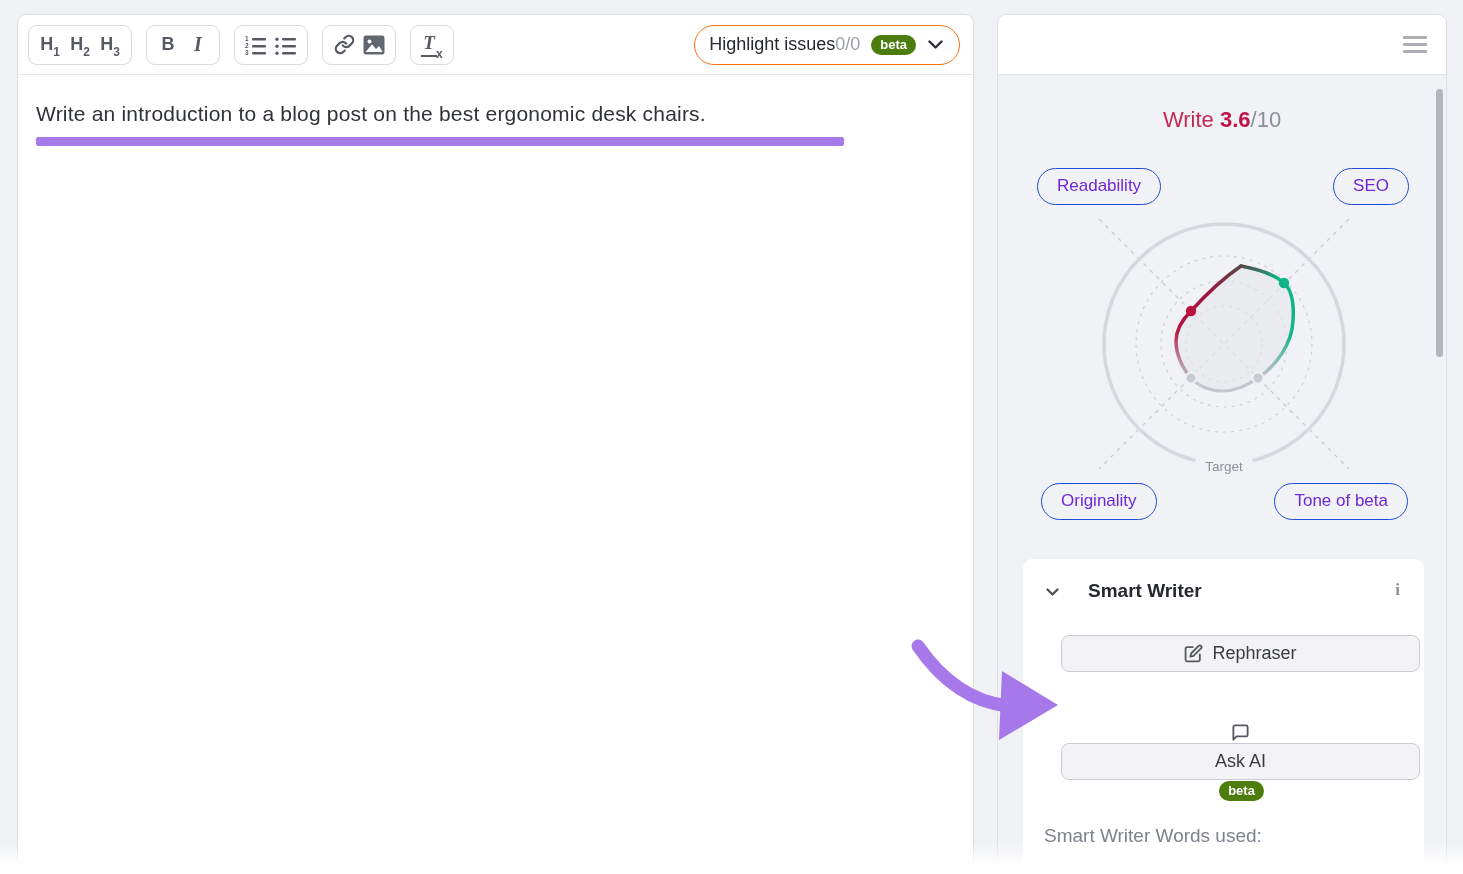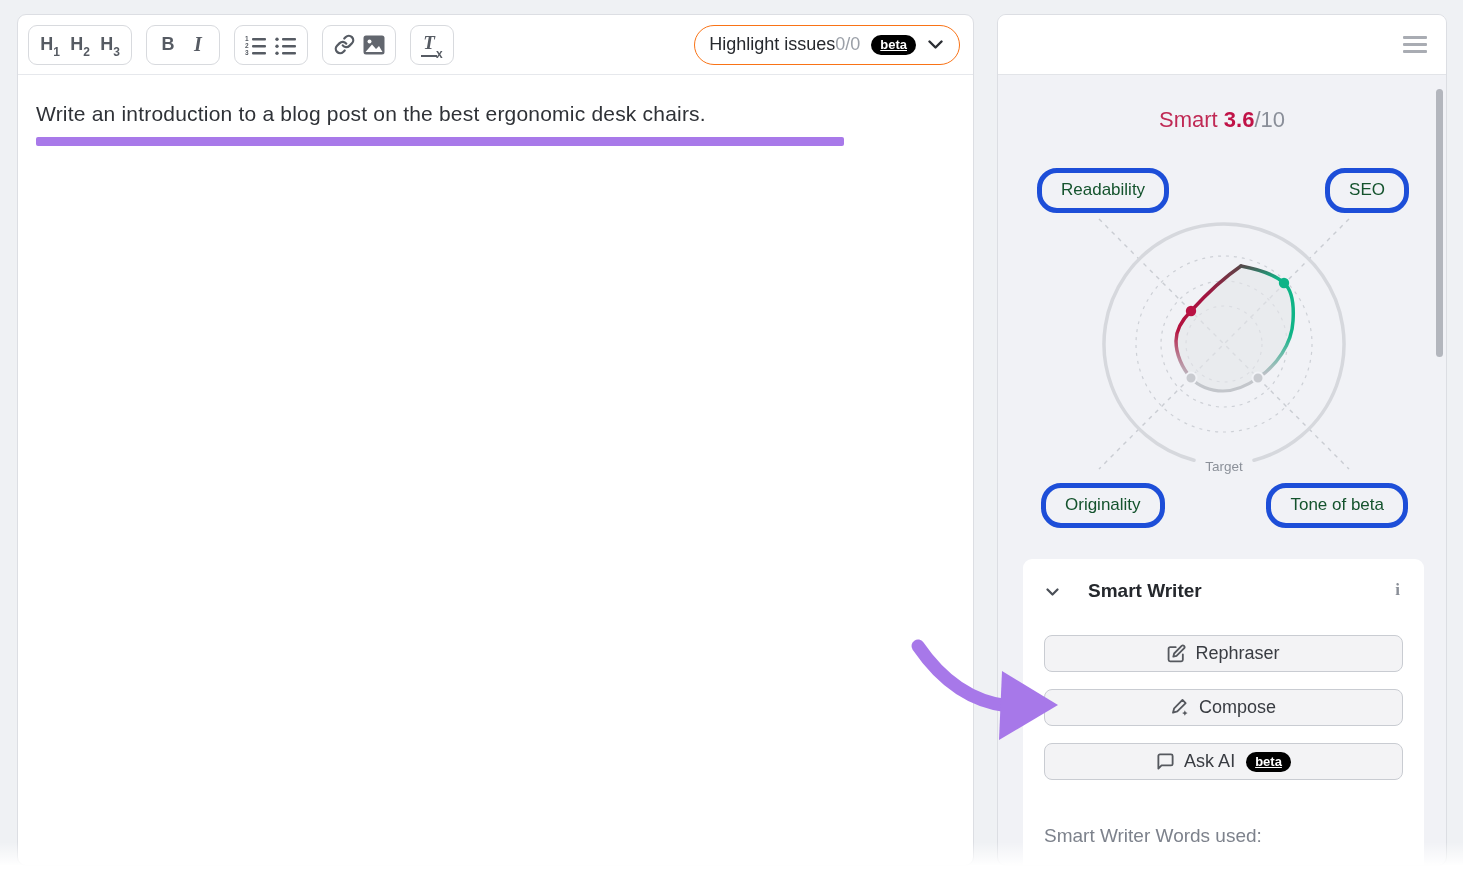--- a/index.html
+++ b/index.html
@@ -56,24 +56,24 @@
   .highlight-dd {
     margin-left: auto;
     display: flex; align-items: center;
     height: 40px; padding: 0 16px 0 14px;
     border: 1px solid #f97316; border-radius: 20px;
     background: #fff; cursor: pointer;
   }
   .highlight-dd .hd-label { font-size: 18px; color: #26292e; }
   .highlight-dd .hd-count { font-size: 18px; color: #9ba0a8; }
   .beta-pill {
-    background: #000000; color: #fff;
+    background: #4d7c0f; color: #fff;
     font-size: 13px; font-weight: bold;
     border-radius: 10px; padding: 3px 9px 4px 9px;
-    margin-left: 11px; line-height: 1; text-decoration: underline;
+    margin-left: 11px; line-height: 1;
   }
   .highlight-dd svg { margin-left: 12px; }
 
   .editor-body { padding: 27px 18px 0 18px; }
   .editor-text { font-size: 21px; color: #2f3237; letter-spacing: 0.2px; }
   .purple-bar {
     margin-top: 11px;
     width: 808px; height: 9px;
     background: #a879e9; border-radius: 2px;
   }
@@ -105,23 +105,23 @@
   .score-line {
     position: absolute; top: 92px; left: 0; width: 100%;
     text-align: center; font-size: 22px;
   }
   .score-rating { color: #c02a55; }
   .score-value  { color: #c01347; font-weight: bold; }
   .score-max    { color: #8a8f99; }
 
   .pill {
     position: absolute;
-    border: 5px solid #1d4ed8; border-radius: 20px;
+    border: 1px solid #1d4ed8; border-radius: 20px;
     padding: 7px 19px 8px 19px;
-    font-size: 17px; color: #14532d;
+    font-size: 17px; color: #6d28d9;
     background: transparent; cursor: pointer; white-space: nowrap;
   }
   .pill-readability { left: 39px; top: 153px; }
   .pill-seo         { right: 37px; top: 153px; }
   .pill-originality { left: 43px;  top: 468px; }
   .pill-tone        { right: 38px; top: 468px; }
 
   .gauge-svg { position: absolute; left: 56px; top: 159px; }
 
   .sw-card {
@@ -133,29 +133,29 @@
   .sw-title {
     position: absolute; left: 55px; top: 21px;
     font-size: 19px; font-weight: bold; color: #25282d; margin-left: 10px;
   }
   .sw-info {
     position: absolute; right: 24px; top: 21px;
     font-size: 17px; font-weight: bold; color: #8a8f98; cursor: pointer;
     font-family: "Liberation Serif", serif;
   }
   .sw-btn {
-    position: absolute; left: 21px; width: 359px; height: 37px;
+    position: absolute; left: 38px; width: 359px; height: 37px;
     background: #f3f3f5; border: 1px solid #c9ccd2; border-radius: 8px;
     display: flex; align-items: center; justify-content: center; gap: 9px;
     font-size: 18px; color: #393c42; cursor: pointer;
   }
   .sw-btn svg { flex: none; }
   .sw-btn-1 { top: 76px; }
   .sw-btn-2 { top: 130px; }
-  .sw-btn-3 { top: 184px; }
+  .sw-btn-3 { top: 184px; flex-direction: column; }
   .sw-words {
     position: absolute; left: 21px; top: 266px;
     font-size: 19px; color: #7d828c;
   }
 
   .arrow-svg { position: absolute; left: 900px; top: 628px; z-index: 40; pointer-events: none; }
 
   .bottom-fade {
     position: absolute; left: 0; right: 0; bottom: 0; height: 32px;
     background: linear-gradient(to bottom, rgba(255,255,255,0), #ffffff 75%);
@@ -255,21 +255,21 @@
     <div class="hamburger">
       <div></div>
         <div></div>
         <div></div>
     </div>
   </div>
 
   <div class="scroll-thumb"></div>
 
   <div class="score-line">
-    <span class="score-rating">Smart</span>
+    <span class="score-rating">Write</span>
     <span class="score-value">3.6</span><span class="score-max">/10</span>
   </div>
 
   <div class="pill pill-readability">Readability</div>
   <div class="pill pill-seo">SEO</div>
   <div class="pill pill-originality">Originality</div>
   <div class="pill pill-tone">Tone of beta</div>
 
   <svg class="gauge-svg" width="340" height="340" viewBox="-170 -170 340 340">
     <defs>
@@ -325,27 +325,20 @@
     <div class="sw-info">i</div>
 
     <div class="sw-btn sw-btn-1">
       <svg width="19" height="19" viewBox="0 0 24 24" fill="none" stroke="#55585e" stroke-width="2.3" stroke-linecap="round" stroke-linejoin="round">
         <path d="M11 4H4a2 2 0 0 0-2 2v14a2 2 0 0 0 2 2h14a2 2 0 0 0 2-2v-7"></path>
         <path d="M18.5 2.5a2.12 2.12 0 0 1 3 3L12 15l-4 1 1-4 9.5-9.5z"></path>
       </svg>
       <span>Rephraser</span>
     </div>
 
-    <div class="sw-btn sw-btn-2">
-      <svg width="19" height="19" viewBox="0 0 24 24">
-        <path d="M14.5 2.5l4 4L8 17l-5.5 1.5L4 13 14.5 2.5z" fill="none" stroke="#55585e" stroke-width="2.3" stroke-linecap="round" stroke-linejoin="round"></path>
-        <path d="M17.5 15.5l1.1 2.4 2.4 1.1-2.4 1.1-1.1 2.4-1.1-2.4-2.4-1.1 2.4-1.1z" fill="#55585e"></path>
-      </svg>
-      <span>Compose</span>
-    </div>
 
     <div class="sw-btn sw-btn-3">
       <svg width="19" height="19" viewBox="0 0 24 24" fill="none" stroke="#55585e" stroke-width="2.3" stroke-linecap="round" stroke-linejoin="round">
         <path d="M21 15a2 2 0 0 1-2 2H7l-4 4V5a2 2 0 0 1 2-2h14a2 2 0 0 1 2 2z"></path>
       </svg>
       <span>Ask AI</span>
       <span class="beta-pill" style="margin-left:2px;">beta</span>
     </div>
 
     <div class="sw-words">Smart Writer Words used:</div>

